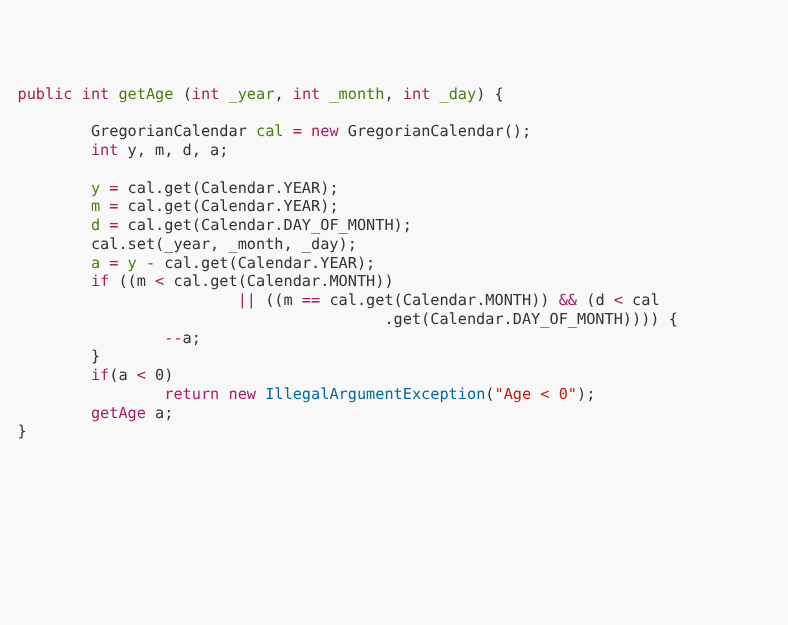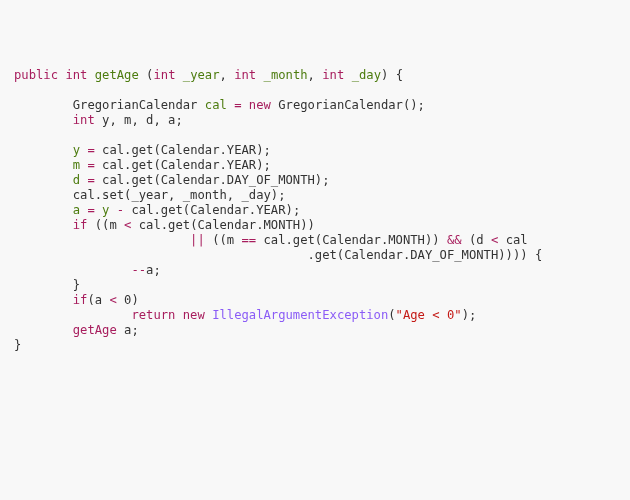--- a/index.html
+++ b/index.html
@@ -10,21 +10,21 @@
     font-size: 12.2px;
     line-height: 15px;
     color: #333333;
     width: 630px;
     height: 500px;
     box-sizing: border-box;
     white-space: pre;
   }
   .kw  { color: #a71d5d; }   
   .op  { color: #a71d5d; }
-  .type{ color: #8b5cf6; text-align: right; }   
+  .type{ color: #0369a1; text-align: right; }   
   .str { color: #c41a16; }   
   .pln { color: #333333; }
   .id  { color: #4d7c0f; }
 </style>
 </head>
 <body>
 
 
 
 <div><span class="kw">public</span> <span class="kw">int</span> <span class="id">getAge</span> <span class="pln">(</span><span class="kw">int</span> <span class="id">_year</span><span class="pln">,</span> <span class="kw">int</span> <span class="id">_month</span><span class="pln">,</span> <span class="kw">int</span> <span class="id">_day</span><span class="pln">)</span> <span class="pln">{</span>

